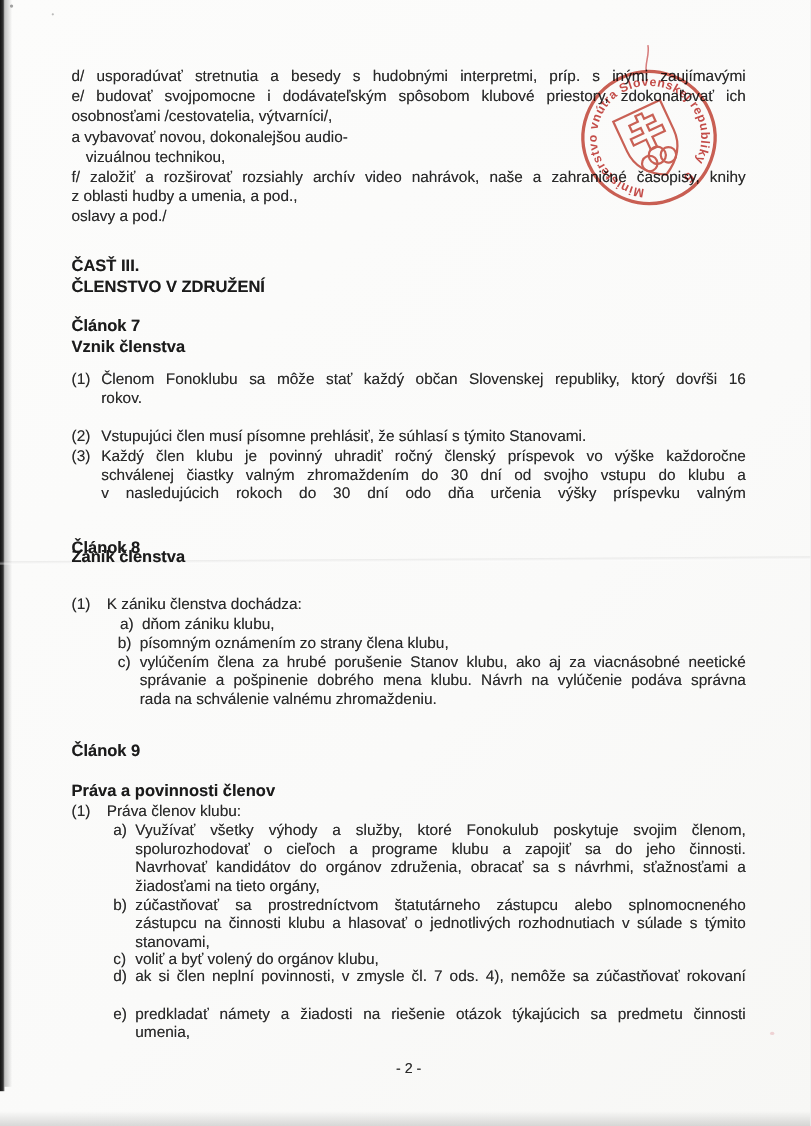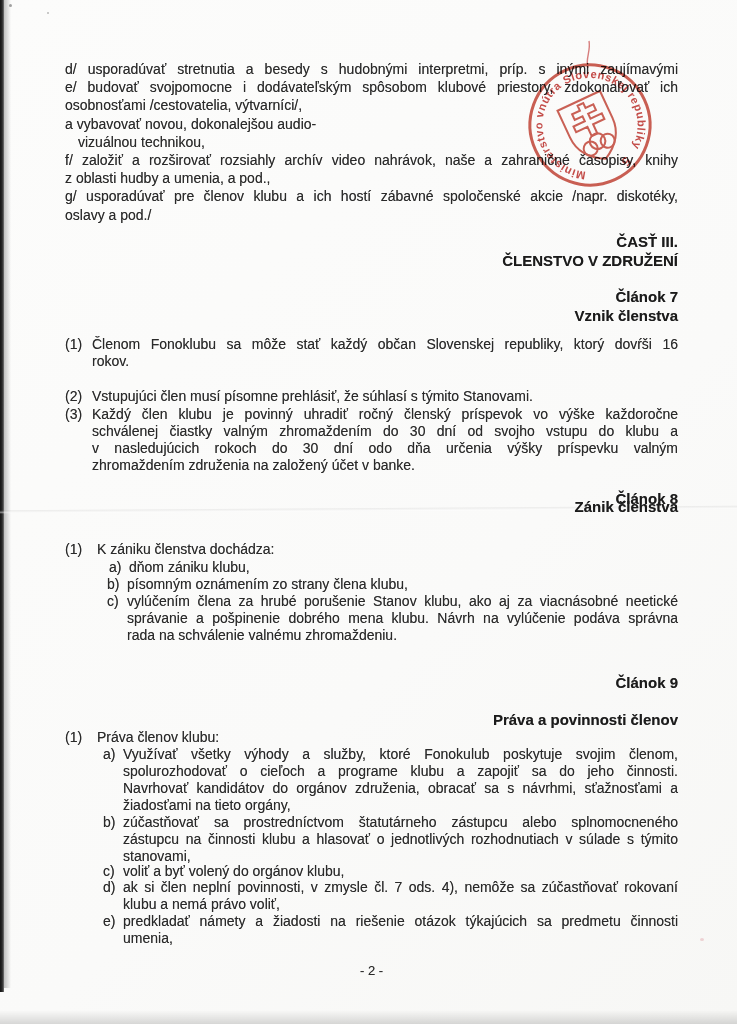--- a/index.html
+++ b/index.html
@@ -30,21 +30,21 @@
   }
   .speck{position:absolute;border-radius:50%;}
   .speck.s1{left:9px;top:4px;width:3px;height:3px;background:rgba(90,90,90,.55);}
   .speck.s2{left:47px;top:12px;width:2px;height:2px;background:rgba(120,120,120,.5);}
   .speck.s3{left:700px;top:938px;width:4px;height:3px;background:rgba(220,140,150,.35);}
   
   .blk{position:absolute;font-size:14px;color:#2a2a2a;text-shadow:0 0 .4px rgba(50,50,50,.55);}
   .ln{line-height:var(--lh,17px);}
   .ln.j{text-align:justify;text-align-last:justify;}
   .blk.hd{font-weight:bold;font-size:15px;color:#1b1b1b;}
-  .blk.hd .ln{text-align:right;line-height:18px;}
+  .blk.hd .ln{text-align:left;line-height:18px;}
   .mk{position:absolute;top:0;}
   .pagenum{
     position:absolute;left:65px;top:963px;width:613px;
     text-align:center;font-size:13px;color:#2a2a2a;
     font-family:"Liberation Sans","DejaVu Sans",sans-serif;
     text-shadow:0 0 .4px rgba(50,50,50,.55);
   }
   .stamp{position:absolute;left:510px;top:35px;mix-blend-mode:multiply;opacity:.88;}
 </style>
 </head>
@@ -62,21 +62,20 @@
 
   <div>
       <div class="blk" style="top: 60px; left: 65px; width: 613px; --lh: 18.2px;">
         <div class="ln j">d/ usporadúvať stretnutia a besedy s hudobnými interpretmi, príp. s inými zaujímavými</div>
         <div class="ln j">e/ budovať svojpomocne i dodávateľským spôsobom klubové priestory, zdokonaľovať ich</div>
         <div class="ln">osobnosťami /cestovatelia, výtvarníci/,</div>
         <div class="ln">a vybavovať novou, dokonalejšou audio-</div>
         <div class="ln" style="padding-left: 13px;">vizuálnou technikou,</div>
         <div class="ln j">f/ založiť a rozširovať rozsiahly archív video nahrávok, naše a zahraničné časopisy, knihy</div>
         <div class="ln">z oblasti hudby a umenia, a pod.,</div>
-        <div class="ln j">g/ usporadúvať pre členov klubu a ich hostí zábavné spoločenské akcie /napr. diskotéky,</div>
         <div class="ln">oslavy a pod./</div>
       </div>
       <div class="blk hd" style="top: 233px; left: 65px; width: 613px;">
         <div class="ln">ČASŤ III.</div>
       </div>
       <div class="blk hd" style="top: 252px; left: 65px; width: 613px;">
         <div class="ln">ČLENSTVO V ZDRUŽENÍ</div>
       </div>
       <div class="blk hd" style="top: 288px; left: 65px; width: 613px;">
         <div class="ln">Článok 7</div>
@@ -91,21 +90,20 @@
       </div>
       <div class="blk" style="top: 388px; left: 92px; width: 586px;">
         <span class="mk" style="left: -27px;">(2)</span>
         <div class="ln">Vstupujúci člen musí písomne prehlásiť, že súhlasí s týmito Stanovami.</div>
       </div>
       <div class="blk" style="top: 406px; left: 92px; width: 586px;">
         <span class="mk" style="left: -27px;">(3)</span>
         <div class="ln j">Každý člen klubu je povinný uhradiť ročný členský príspevok vo výške každoročne</div>
         <div class="ln j">schválenej čiastky valným zhromaždením do 30 dní od svojho vstupu do klubu a</div>
         <div class="ln j">v nasledujúcich rokoch do 30 dní odo dňa určenia výšky príspevku valným</div>
-        <div class="ln">zhromaždením združenia na založený účet v banke.</div>
       </div>
       <div class="blk hd" style="top: 490px; left: 65px; width: 613px;">
         <div class="ln">Článok 8</div>
       </div>
       <div class="blk hd" style="top: 498px; left: 65px; width: 613px;">
         <div class="ln">Zánik členstva</div>
       </div>
       <div class="blk" style="top: 541px; left: 97px; width: 581px;">
         <span class="mk" style="left: -32px;">(1)</span>
         <div class="ln">K zániku členstva dochádza:</div>
@@ -147,21 +145,20 @@
         <div class="ln j">zástupcu na činnosti klubu a hlasovať o jednotlivých rozhodnutiach v súlade s týmito</div>
         <div class="ln">stanovami,</div>
       </div>
       <div class="blk" style="top: 863px; left: 123px; width: 555px;">
         <span class="mk" style="left: -20px;">c)</span>
         <div class="ln">voliť a byť volený do orgánov klubu,</div>
       </div>
       <div class="blk" style="top: 879px; left: 123px; width: 555px;">
         <span class="mk" style="left: -20px;">d)</span>
         <div class="ln j">ak si člen neplní povinnosti, v zmysle čl. 7 ods. 4), nemôže sa zúčastňovať rokovaní</div>
-        <div class="ln">klubu a nemá právo voliť,</div>
       </div>
       <div class="blk" style="top: 913px; left: 123px; width: 555px;">
         <span class="mk" style="left: -20px;">e)</span>
         <div class="ln j">predkladať námety a žiadosti na riešenie otázok týkajúcich sa predmetu činnosti</div>
         <div class="ln">umenia,</div>
       </div>
     </div>
 
   <div class="pagenum">- 2 -</div>
 

